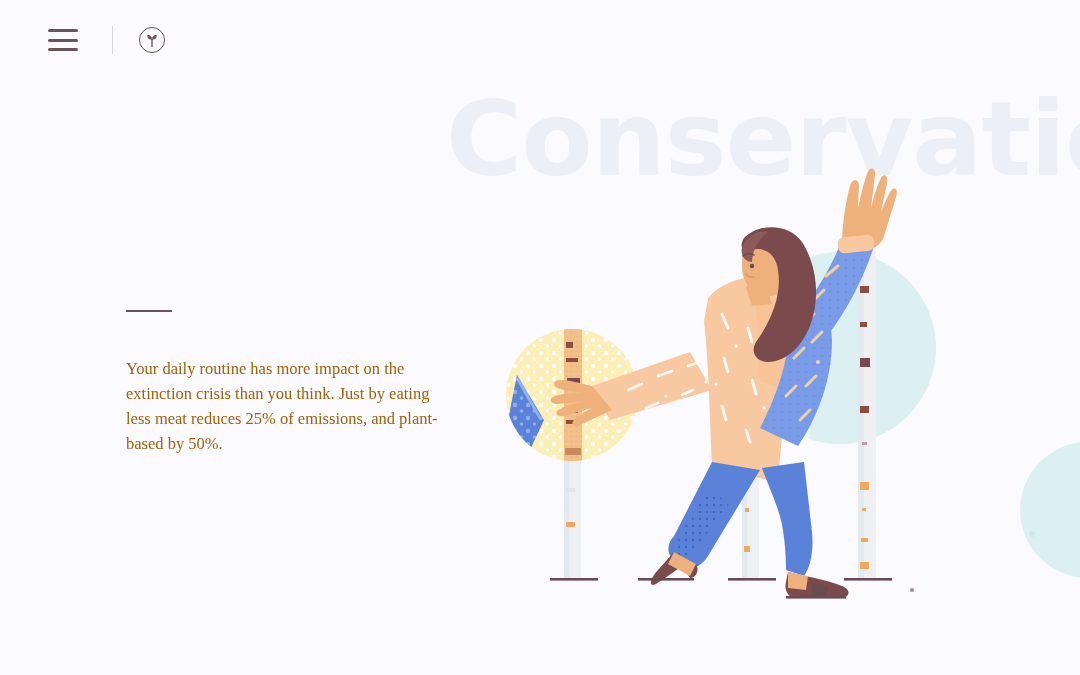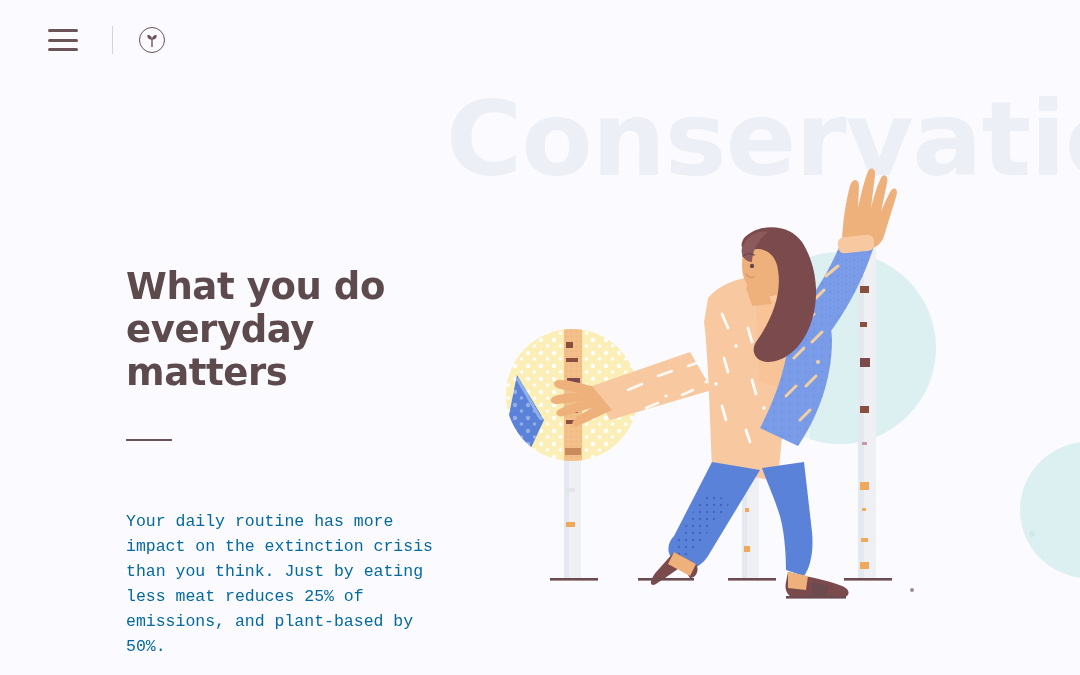--- a/index.html
+++ b/index.html
@@ -53,23 +53,23 @@
   
   .copy { position:absolute; left:126px; top:266px; width:340px; z-index:30; }
   .headline {
     font-family:"DejaVu Sans", sans-serif;
     font-size:37px; font-weight:700; line-height:1.16;
     color:#5d4a4d; letter-spacing:-0.4px;
     white-space:pre-line;
   }
   .rule { width:46px; height:2px; background:#6b5357; margin:44px 0 0 0; }
   .body-copy {
-    margin-top:68px;
-    font-family:Liberation Mono, monospace;
-    font-size:16.5px; line-height:1.52; color:#0369a1;
+    margin-top:44px;
+    font-family:Liberation Serif, serif;
+    font-size:16.5px; line-height:1.52; color:#a16207;
     width:320px;
   }
 
   
   .illo { position:absolute; left:460px; top:90px; width:620px; height:520px; z-index:20; }
   .illo svg { display:block; width:620px; height:520px; overflow:visible; }
 </style>
 </head>
 <body>
 
@@ -292,19 +292,17 @@
     <div class="logo">
       <svg width="16" height="16" viewBox="0 0 16 16" aria-hidden="true">
         <path d="M8 14.5 L8 7.2" stroke="#6b5357" stroke-width="1.4" stroke-linecap="round" fill="none"></path>
         <path d="M8 7.4 C8 4.4 5.6 2.6 3.4 3.2 C3 5.8 5 8 8 7.4 Z" fill="#6b5357"></path>
         <path d="M8 7.4 C8 4.4 10.4 2.6 12.6 3.2 C13 5.8 11 8 8 7.4 Z" fill="#6b5357"></path>
       </svg>
     </div>
   </div>
 
   <div class="copy">
-    <h1 class="headline">What you do
-everyday matters</h1>
     <div class="rule"></div>
     <p class="body-copy">Your daily routine has more impact on the extinction crisis than you think. Just by eating less meat reduces 25% of emissions, and plant-based by 50%.</p>
   </div>
 
 </div>
 
 </body></html>

